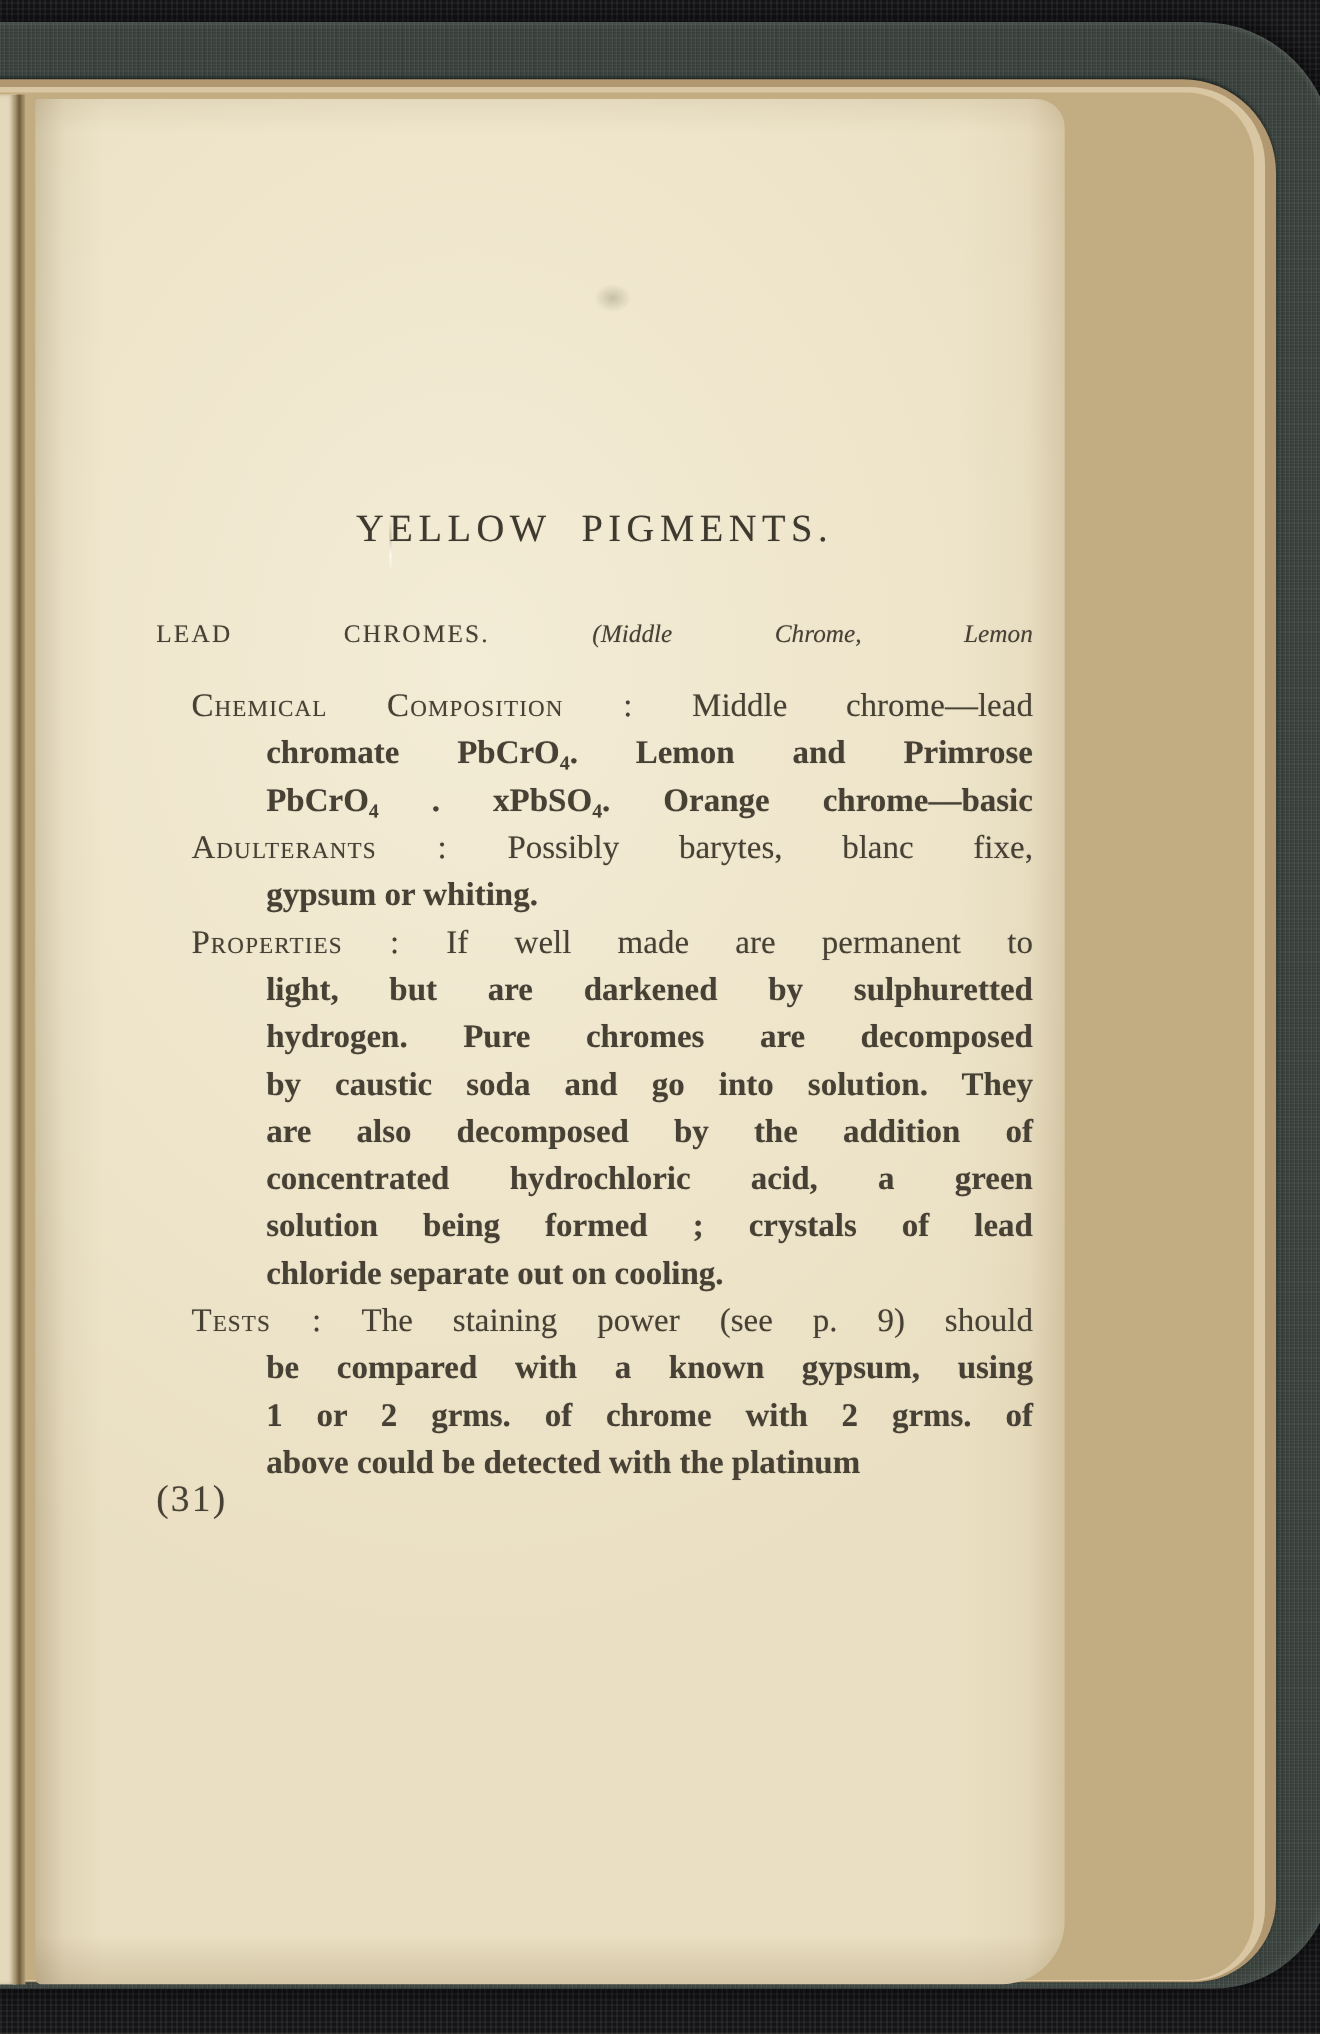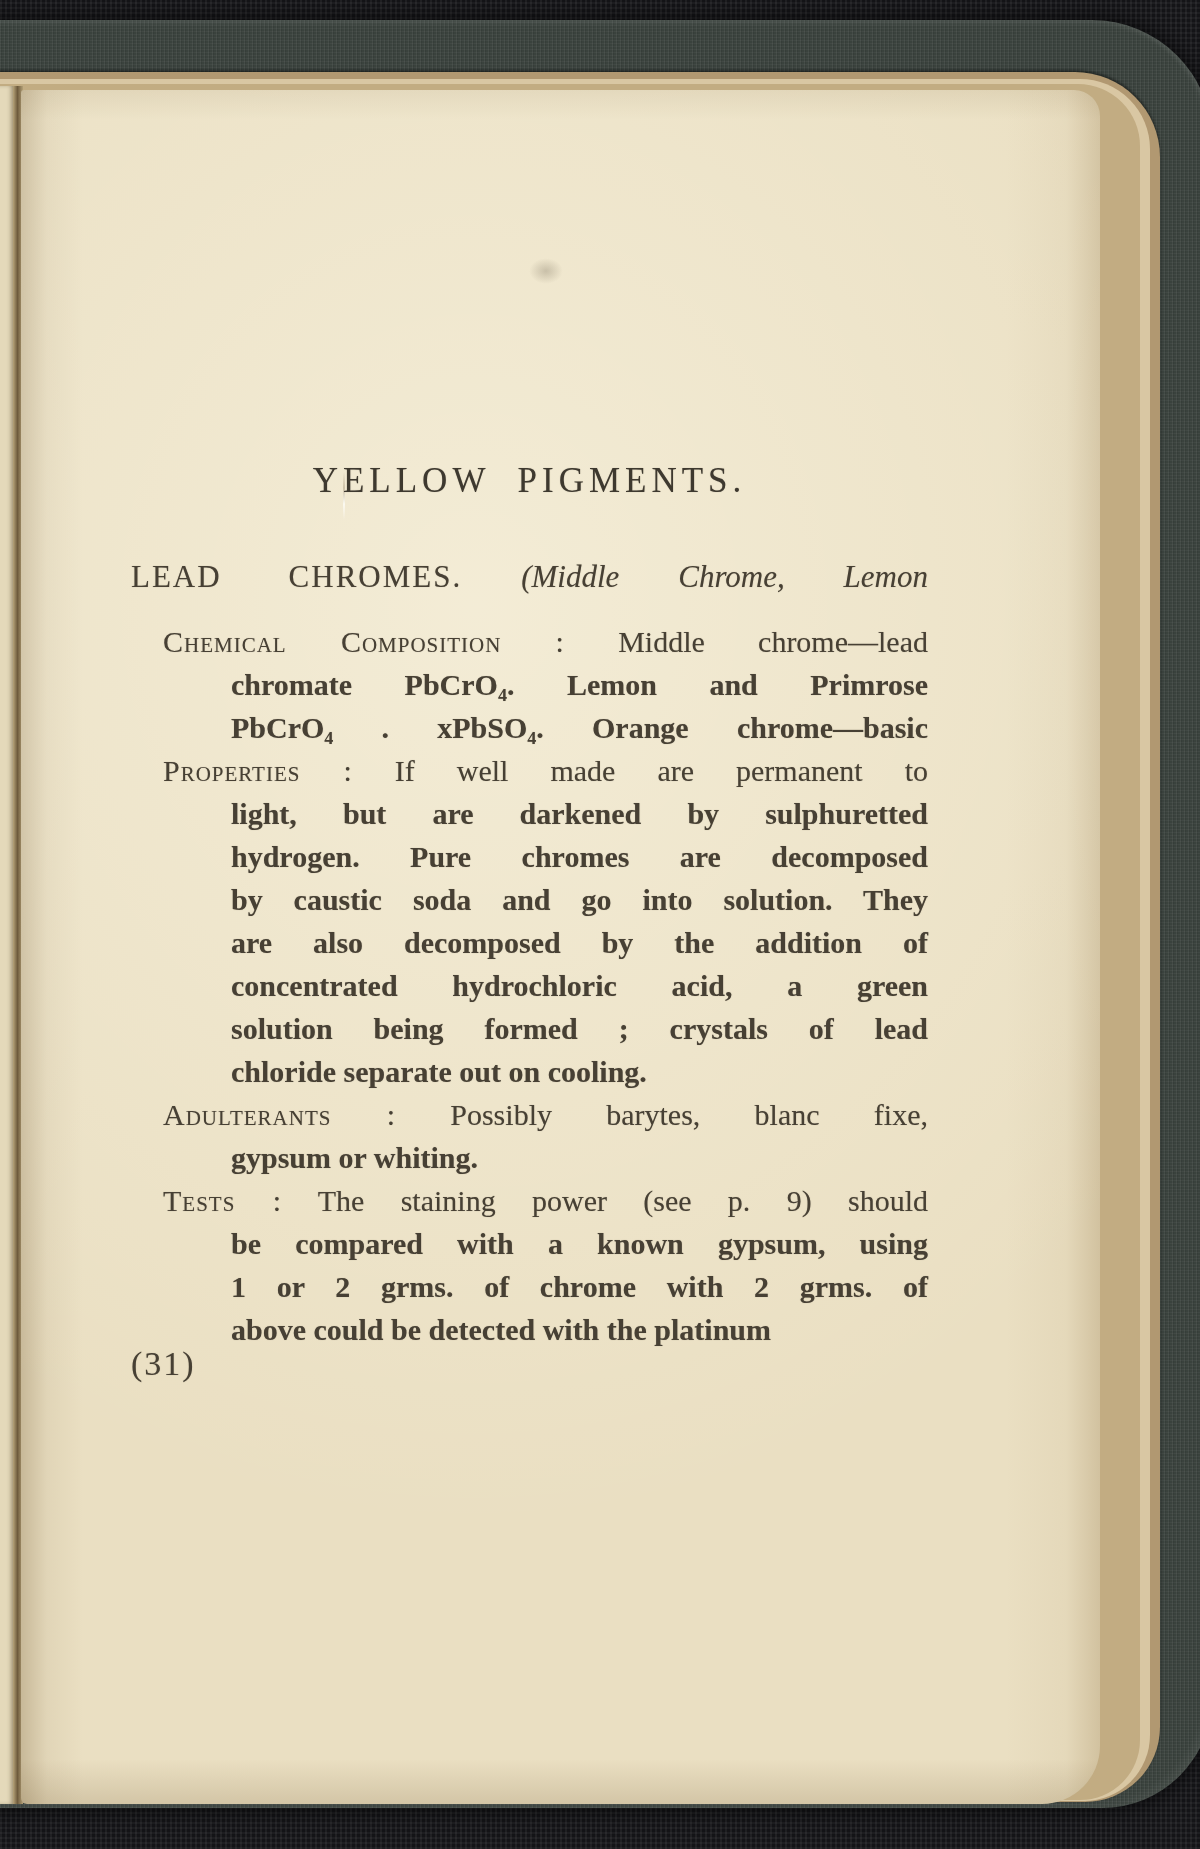--- a/index.html
+++ b/index.html
@@ -30,42 +30,42 @@
   .s3{left:-30px;top:84px;width:1170px;height:1716px;background:#c2ac82;border-radius:0 62px 60px 0;}
 
   
   .sliver{position:absolute;left:0;top:86px;width:15px;height:1718px;background:#e4d9ba;
     box-shadow:inset -5px 0 5px -2px rgba(80,62,34,0.6);}
   .gutter{position:absolute;left:13px;top:86px;width:10px;height:1718px;
     background:linear-gradient(90deg,#b6a379,#6e5b3d 45%,#b3a077);}
 
   
   .page{
-    position:absolute;left:21px;top:90px;width:1079px;height:1714px;
+    position:absolute;left:32px;top:90px;width:936px;height:1714px;
     border-radius:3px 26px 58px 6px;
     background:
       radial-gradient(130% 90% at 42% 30%, rgba(255,252,238,0.45), rgba(255,250,230,0) 60%),
       linear-gradient(90deg, rgba(120,96,56,0.30) 0px, rgba(120,96,56,0.08) 26px, rgba(0,0,0,0) 62px),
       linear-gradient(270deg, rgba(140,110,60,0.26) 0px, rgba(140,110,60,0.06) 34px, rgba(0,0,0,0) 95px),
       linear-gradient(0deg, rgba(120,95,55,0.20) 0px, rgba(0,0,0,0) 45px),
       linear-gradient(180deg, rgba(130,105,60,0.12) 0px, rgba(0,0,0,0) 30px),
       #eadfc2;
   }
   .artifact{position:absolute;pointer-events:none;}
   .a1{left:508px;top:168px;width:34px;height:26px;background:radial-gradient(ellipse,rgba(110,100,80,0.30),rgba(110,100,80,0) 70%);border-radius:50%;}
   .a2{left:322px;top:382px;width:2px;height:48px;background:linear-gradient(0deg,rgba(255,255,250,0.0),rgba(255,255,250,0.75),rgba(120,100,70,0.3),rgba(255,255,250,0.0));}
 
   
   .text{
     position:absolute;left:110px;top:368px;width:797px;
     color:#474034;
     text-shadow:0 0 1px rgba(71,64,52,0.35);
   }
   .title{font-size:35px;line-height:46px;letter-spacing:5px;word-spacing:14px;text-align:center;color:#3e392f;}
-  .heading{margin-top:49px;font-size:31px;line-height:47px;}
+  .heading{margin-top:49px;font-size:23px;line-height:47px;}
   .hname{letter-spacing:2px;word-spacing:6px;}
   .ital{font-style:italic;}
   .line{text-align:justify;}
   .hjust{text-align-last:justify;}
   .hcenter{text-align:center;text-align-last:center;}
   .entries{margin-top:20px;font-size:30px;line-height:43px;}
   .entry .first{margin-left:32px;}
   .entry .cont{margin-left:100px;font-weight:bold;}
   .just{text-align-last:justify;}
   .lastline{text-align-last:left;}
@@ -97,32 +97,32 @@
         </div>
       </div>
 
       <div class="entries">
           <div class="entry">
             <div class="line just first"><span class="lab">Chemical Composition :</span> Middle chrome—lead</div>
             <div class="line just cont">chromate PbCrO₄.  Lemon and Primrose</div>
             <div class="line just cont">PbCrO₄ . xPbSO₄.  Orange chrome—basic</div>
           </div>
           <div class="entry">
+            <div class="line just first"><span class="lab">Adulterants :</span> Possibly barytes, blanc fixe,</div>
+            <div class="line cont lastline">gypsum or whiting.</div>
+          </div>
+          <div class="entry">
             <div class="line just first"><span class="lab">Properties :</span> If well made are permanent to</div>
             <div class="line just cont">light, but are darkened by sulphuretted</div>
             <div class="line just cont">hydrogen.  Pure chromes are decomposed</div>
             <div class="line just cont">by caustic soda and go into solution.  They</div>
             <div class="line just cont">are also decomposed by the addition of</div>
             <div class="line just cont">concentrated hydrochloric acid, a green</div>
             <div class="line just cont">solution being formed ; crystals of lead</div>
             <div class="line cont lastline">chloride separate out on cooling.</div>
-          </div>
-          <div class="entry">
-            <div class="line just first"><span class="lab">Adulterants :</span> Possibly barytes, blanc fixe,</div>
-            <div class="line cont lastline">gypsum or whiting.</div>
           </div>
           <div class="entry">
             <div class="line just first"><span class="lab">Tests :</span> The staining power (see p. 9) should</div>
             <div class="line just cont">be compared with a known gypsum, using</div>
             <div class="line just cont">1 or 2 grms. of chrome with 2 grms. of</div>
             <div class="line cont lastline">above could be detected with the platinum</div>
           </div>
         </div>
 
       <div class="pagenum">(31)</div>

